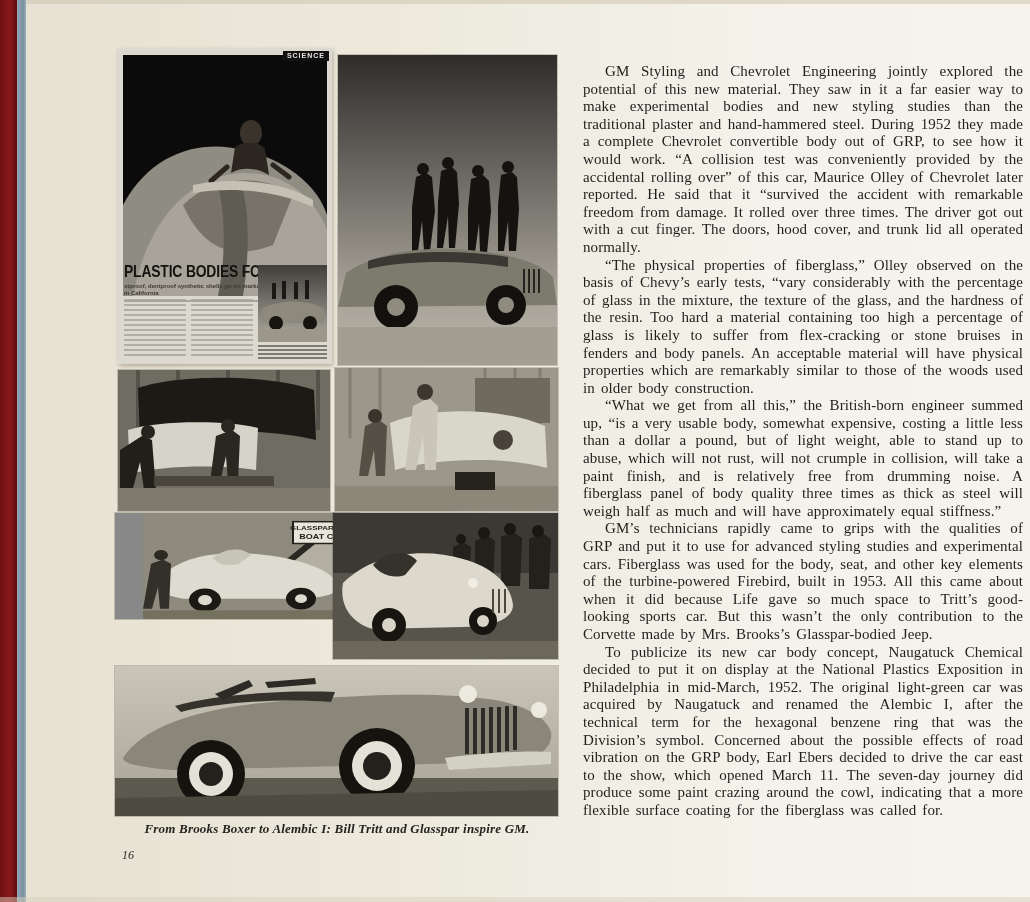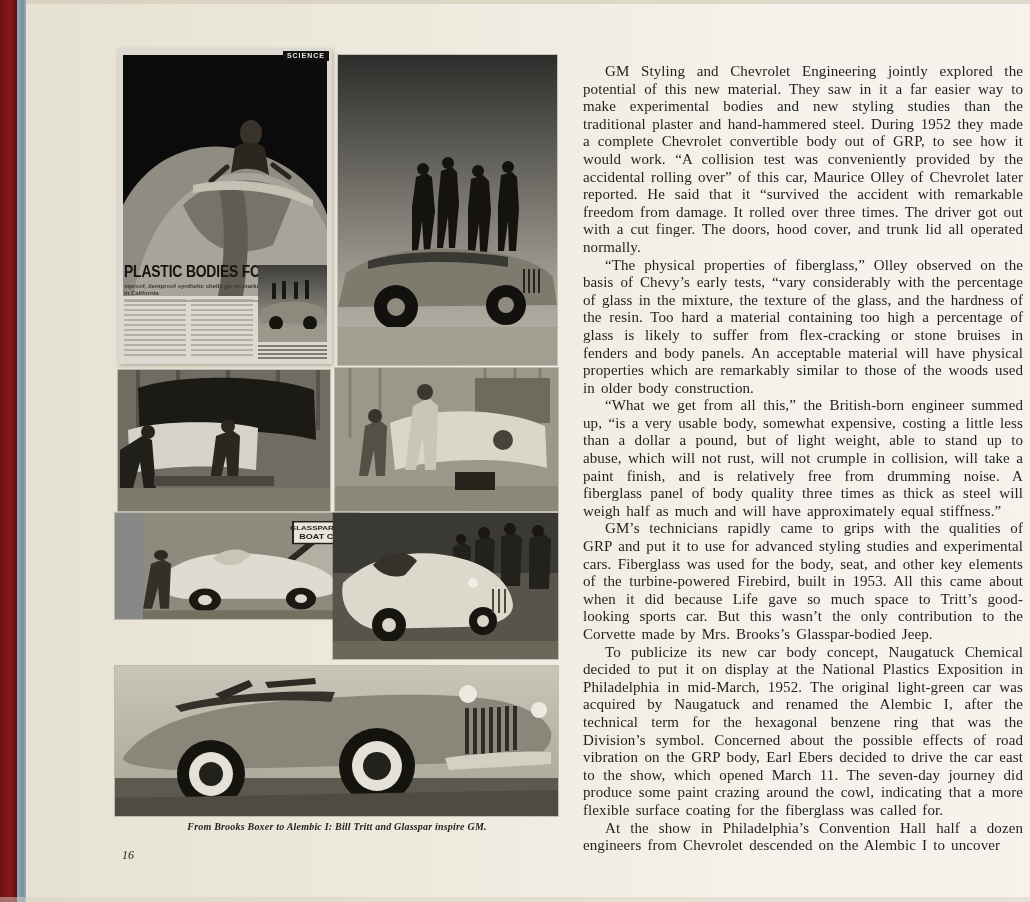--- a/index.html
+++ b/index.html
@@ -29,21 +29,21 @@
     letter-spacing:-0.2px;color:#13130f;transform:scale(.96,1.18);transform-origin:left top;white-space:nowrap;}
   .clip-subhead{position:absolute;left:6px;top:235px;width:142px;
     font-family:"Liberation Sans",sans-serif;font-weight:bold;font-size:6px;line-height:7px;color:#3c3a34;}
   .fake-col{position:absolute;background:repeating-linear-gradient(#a7a49a 0 2px,rgba(0,0,0,0) 2px 5px);opacity:.8;}
   .clip-smallphoto{position:absolute;left:140px;top:217px;width:69px;height:77px;background:#555;}
   .clip-smallphoto svg{display:block;width:100%;height:100%;}
   .clip-smallcap{position:absolute;left:140px;top:297px;width:69px;height:14px;
     background:repeating-linear-gradient(#6f6c64 0 2px,rgba(0,0,0,0) 2px 4px);opacity:.85;}
 
   .caption{position:absolute;left:115px;top:821px;width:444px;text-align:center;
-    font-style:italic;font-weight:bold;font-size:10px;color:#23231f;letter-spacing:.2px;}
+    font-style:italic;font-weight:bold;font-size:13px;color:#23231f;letter-spacing:.2px;}
   .page-number{position:absolute;left:122px;top:848px;font-style:italic;font-size:12px;color:#2a2a26;}
 
   .article{position:absolute;left:583px;top:53px;width:440px;color:#1f1f1c;margin-top:10px;}
   .article p{margin:0;font-size:15px;line-height:17.6px;text-align:justify;text-indent:22px;
     word-spacing:2.2px;letter-spacing:.1px;}
   .article p span.it{}
 </style>
 </head>
 <body>
 
@@ -260,15 +260,14 @@
 
   <div class="caption">From Brooks Boxer to Alembic I: Bill Tritt and Glasspar inspire GM.</div>
   <div class="page-number">16</div>
 
   <div class="article">
       <p><span>GM Styling and Chevrolet Engineering jointly explored the potential of this new material. They saw in it a far easier way to make experimental bodies and new styling studies than the traditional plaster and hand-hammered steel. During 1952 they made a complete Chevrolet convertible body out of GRP, to see how it would work. “A collision test was conveniently provided by the accidental rolling over” of this car, Maurice Olley of Chevrolet later reported. He said that it “survived the accident with remarkable freedom from damage. It rolled over three times. The driver got out with a cut finger. The doors, hood cover, and trunk lid all operated normally.</span></p>
       <p><span>“The physical properties of fiberglass,” Olley observed on the basis of Chevy’s early tests, “vary considerably with the percentage of glass in the mixture, the texture of the glass, and the hardness of the resin. Too hard a material containing too high a percentage of glass is likely to suffer from flex-cracking or stone bruises in fenders and body panels. An acceptable material will have physical properties which are remarkably similar to those of the woods used in older body construction.</span></p>
       <p><span>“What we get from all this,” the British-born engineer summed up, “is a very usable body, somewhat expensive, costing a little less than a dollar a pound, but of light weight, able to stand up to abuse, which will not rust, will not crumple in collision, will take a paint finish, and is relatively free from drumming noise. A fiberglass panel of body quality three times as thick as steel will weigh half as much and will have approximately equal stiffness.”</span></p>
       <p><span>GM’s technicians rapidly came to grips with the qualities of GRP and put it to use for advanced styling studies and experimental cars. Fiberglass was used for the body, seat, and other key elements of the turbine-powered Firebird, built in 1953. All this came about when it did because </span><span class="it">Life</span><span> gave so much space to Tritt’s good-looking sports car. But this wasn’t the only contribution to the Corvette made by Mrs. Brooks’s Glasspar-bodied Jeep.</span></p>
       <p><span>To publicize its new car body concept, Naugatuck Chemical decided to put it on display at the National Plastics Exposition in Philadelphia in mid-March, 1952. The original light-green car was acquired by Naugatuck and renamed the Alembic I, after the technical term for the hexagonal benzene ring that was the Division’s symbol. Concerned about the possible effects of road vibration on the GRP body, Earl Ebers decided to drive the car east to the show, which opened March 11. The seven-day journey did produce some paint crazing around the cowl, indicating that a more flexible surface coating for the fiberglass was called for.</span></p>
-      <p><span>At the show in Philadelphia’s Convention Hall half a dozen engineers from Chevrolet descended on the Alembic I to uncover</span></p>
     </div>
 </div>
 
 </body></html>

